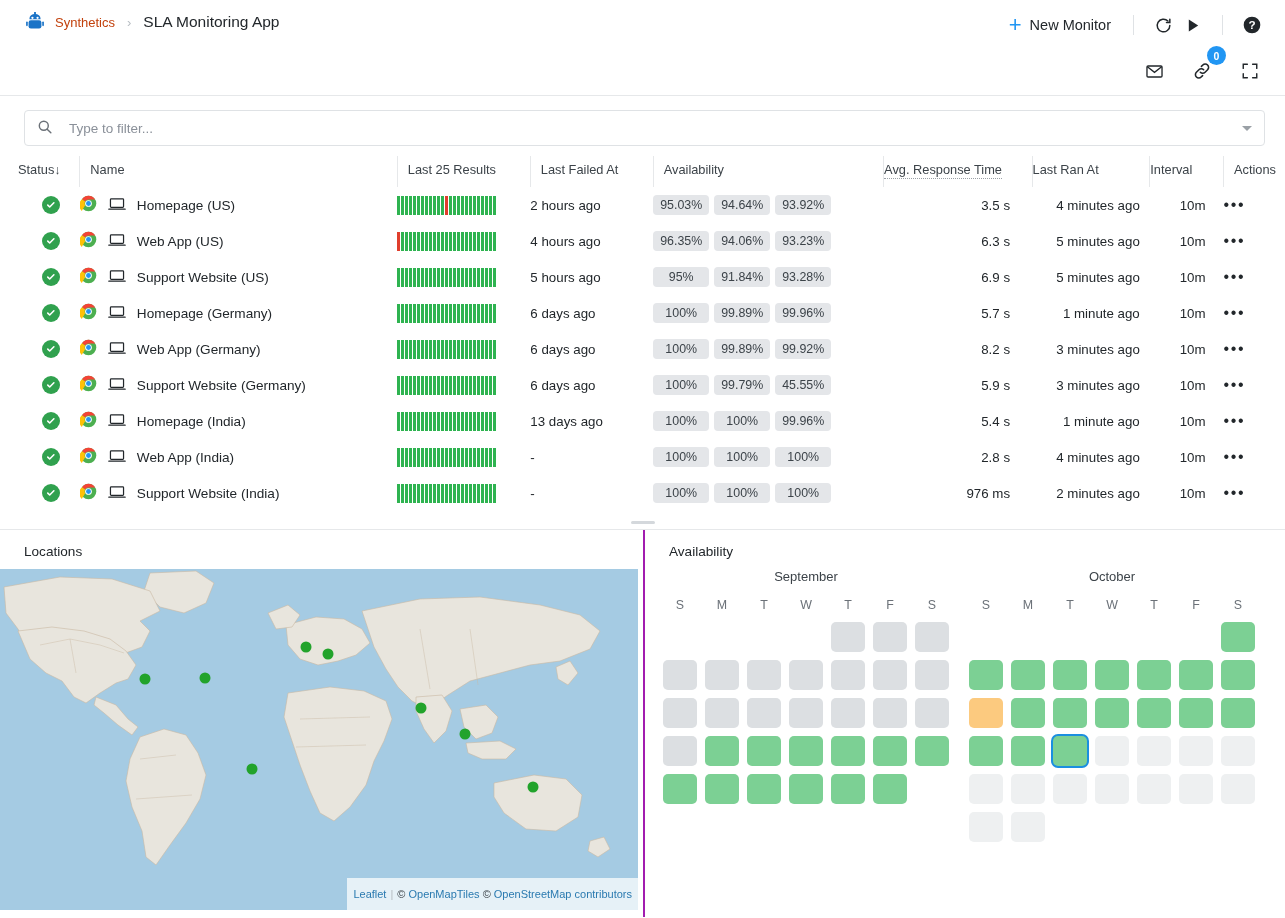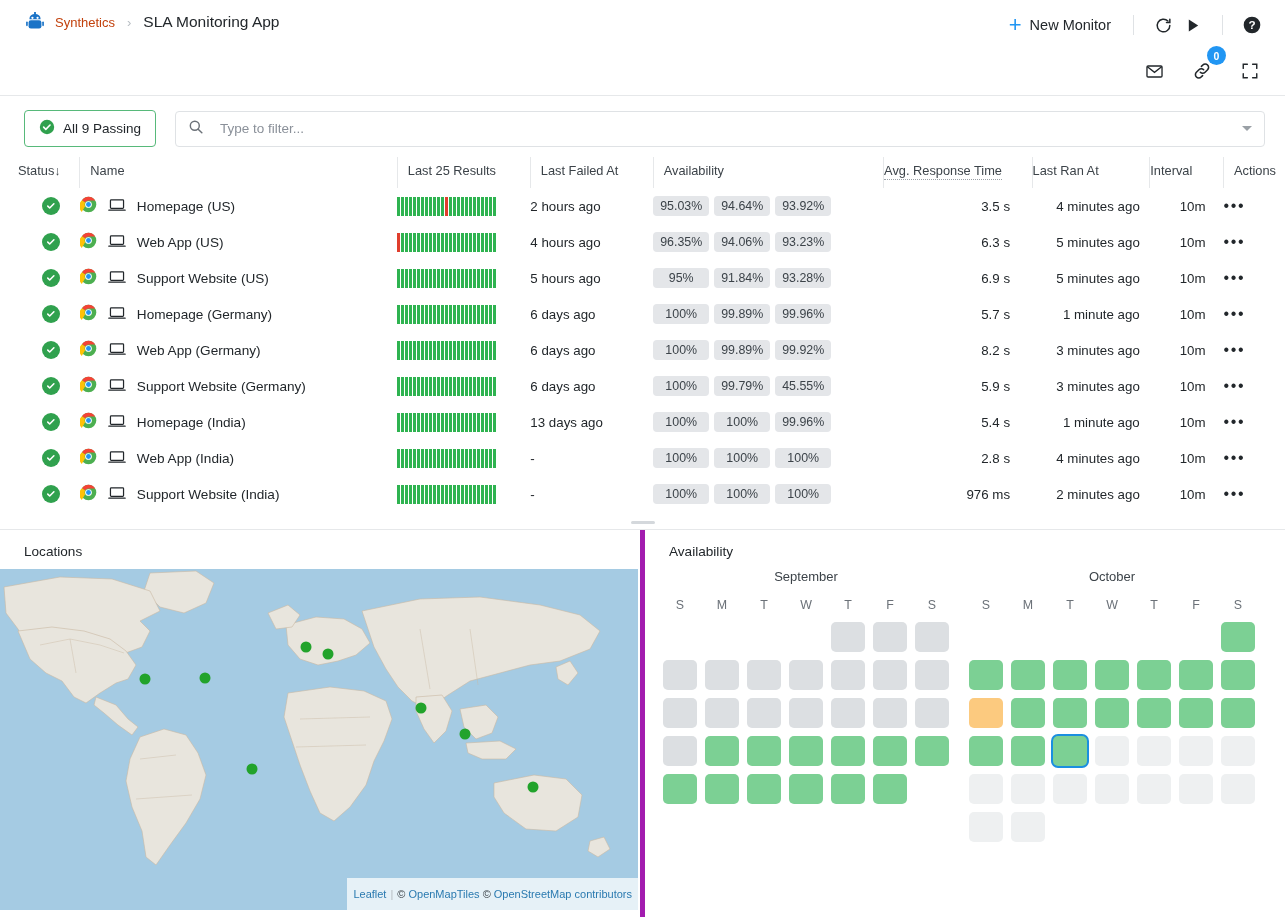--- a/index.html
+++ b/index.html
@@ -77,21 +77,21 @@
   .chip { background:#e4e6e9; border-radius:4px; font-size:12.4px; color:#3c4349;
           padding:3px 0; width:56px; text-align:center; }
   .right { text-align:right; }
   .dots { letter-spacing:1.6px; font-size:16px; color:#22272b; cursor:pointer; line-height:1; }
 
   .grabber { position:absolute; left:50%; transform:translateX(-50%); bottom:5px;
              width:24px; height:3px; border-radius:2px; background:#d4d8dc; cursor:row-resize; }
 
   
   .bottom { display:flex; height:387px; }
-  .panel-left { width:645px; border-right:5px solid #a21caf; position:relative; }
+  .panel-left { width:645px; border-right:2px solid #a21caf; position:relative; }
   .panel-right { flex:1; position:relative; }
   .panel-title { font-size:13.6px; color:#22272b; padding:14px 0 10px 24px; }
 
   .mapwrap { position:relative; width:638px; height:341px; overflow:hidden; background:#a8cce3; }
   .map-attr { position:absolute; right:0; bottom:0; background:rgba(255,255,255,.72);
               font-size:11px; padding:10px 6px; color:#3c4349; }
   .map-attr a { color:#2a7ab0; text-decoration:none; cursor:pointer; }
   .map-attr .bar { color:#b6bcc2; margin:0 4px; }
   .mkr { position:absolute; width:11px; height:11px; border-radius:50%; background:#22a32b;
          transform:translate(-50%,-50%); }
@@ -179,29 +179,20 @@
           <path d="M21 8.5V3h-5.5"></path>
           <path d="M3 15.5V21h5.5"></path>
           <path d="M21 15.5V21h-5.5"></path>
       </svg>
     </span>
   </div>
 </div>
 
 <div class="table-panel">
   <div class="filterrow">
-    <div class="pill">
-      <span>
-        <svg width="16" height="16" viewBox="0 0 20 20">
-            <circle cx="10" cy="10" r="9" fill="#30a14e"></circle>
-        <path d="M5.8 10.2l2.7 2.7 5.3-5.4" stroke="#fff" stroke-width="2" fill="none" stroke-linecap="round" stroke-linejoin="round"></path>
-          </svg>
-      </span>
-      <span>All 9 Passing</span>
-    </div>
     <div class="searchbox">
       <span>
         <svg width="16" height="16" viewBox="0 0 20 20" fill="none" stroke="#6b7178" stroke-width="1.8">
           <circle cx="8.5" cy="8.5" r="5.6"></circle>
             <path d="M12.7 12.7L17.3 17.3" stroke-linecap="round"></path>
         </svg>
       </span>
       <input type="text" placeholder="Type to filter..." style="">
       <span class="caret"></span>
     </div>

